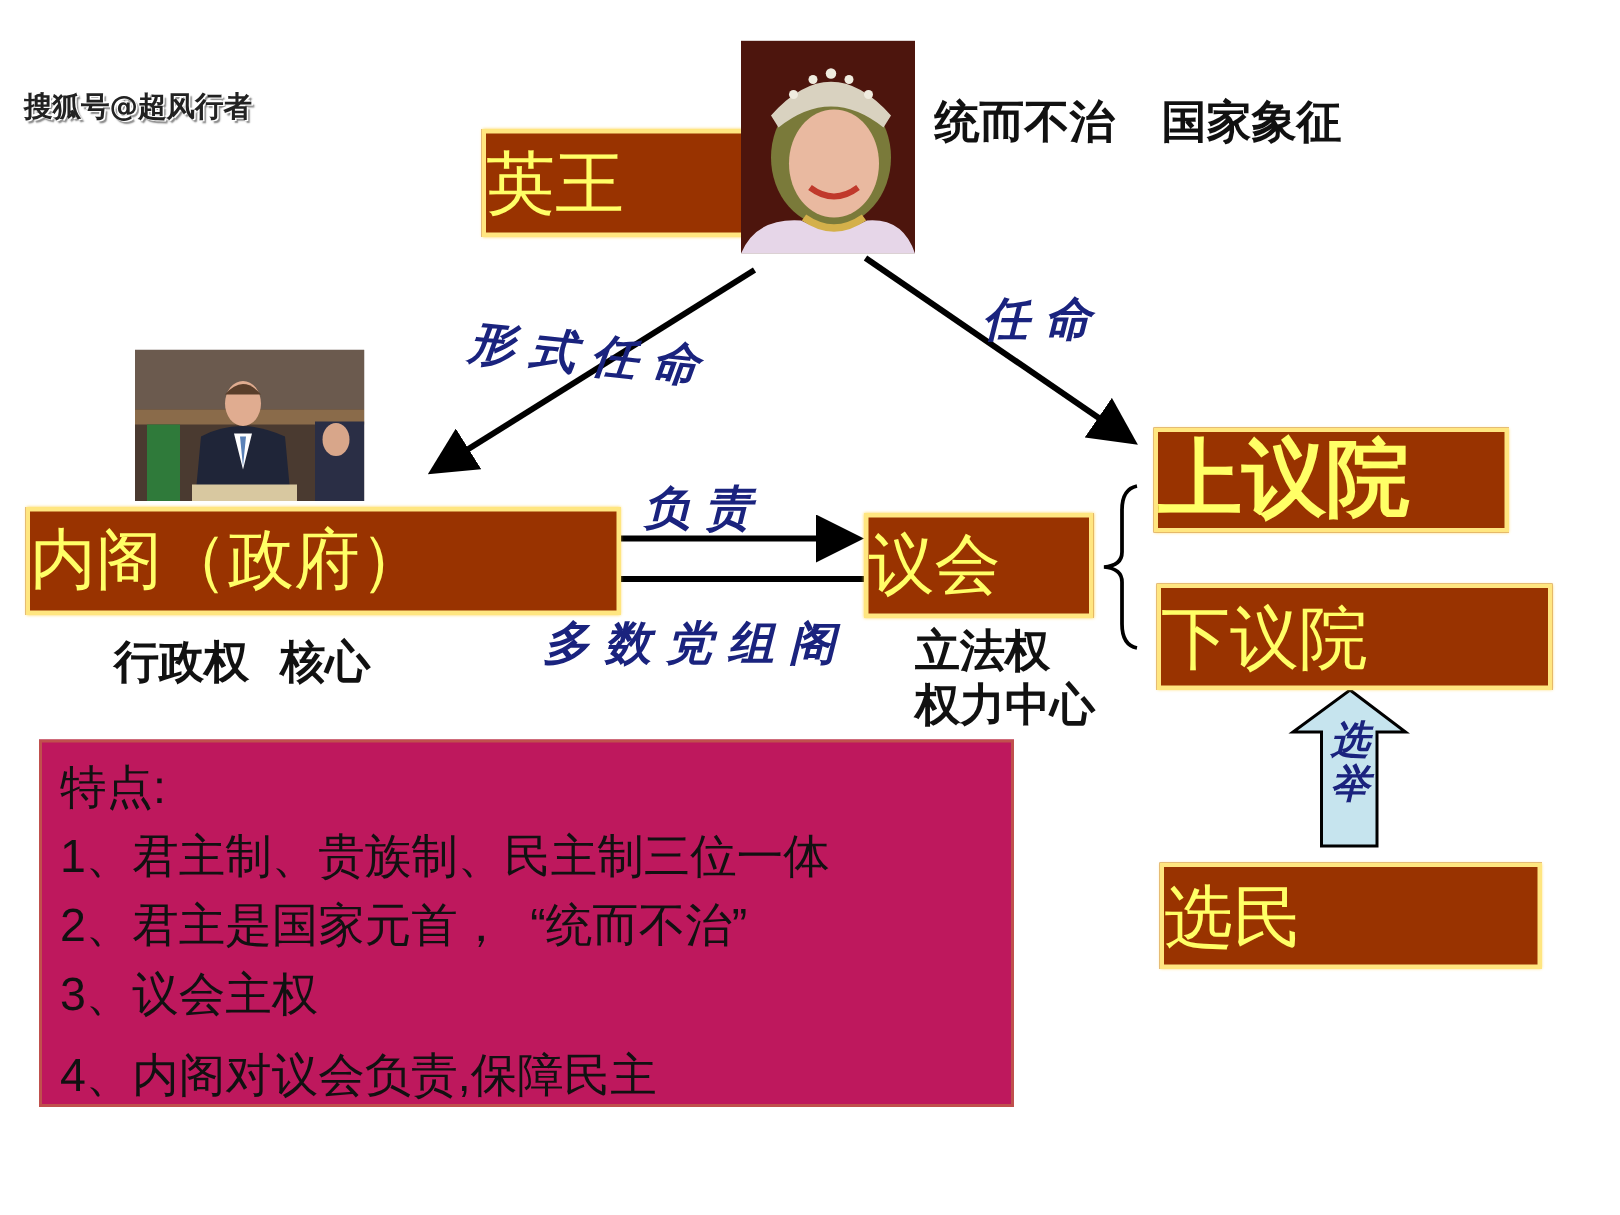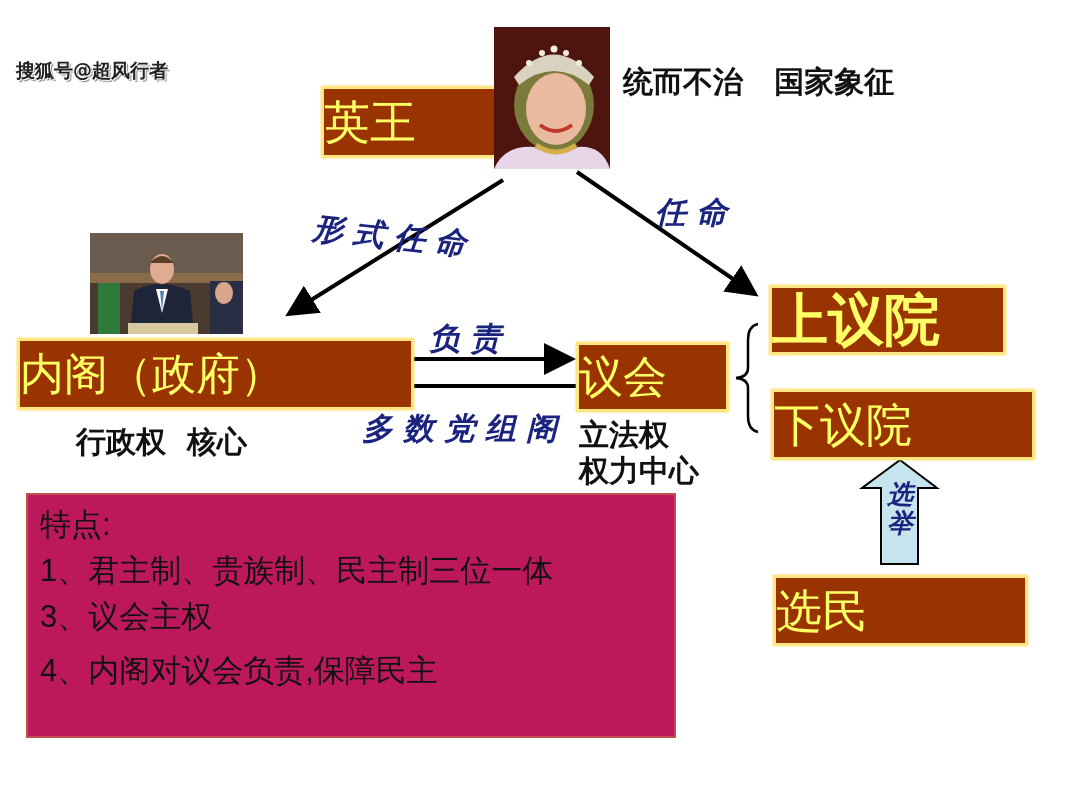--- a/index.html
+++ b/index.html
@@ -112,21 +112,21 @@
   </svg>
 </div>
 <div class="abs box" style="left:17px; top:338px; width:397px; height:72px; font-size:44px;">
   <span>内阁（政府）</span>
 </div>
 <div class="abs note" style="left:76px; top:424px; white-space:pre; font-size:30px;">行政权  核心</div>
 
 <div class="abs box" style="left:576px; top:342px; width:153px; height:70px; font-size:44px;">
   <span>议会</span>
 </div>
-<div class="abs note" style="left:579px; top:417px; font-size:30px;">
+<div class="abs note" style="left:610px; top:417px; font-size:30px;">
   <div>立法权</div>
   <div>权力中心</div>
 </div>
 
 <div class="abs box" style="left:769px; top:285px; width:237px; height:70px; font-size:56px;font-weight:bold;">
   <span>上议院</span>
 </div>
 <div class="abs box" style="left:771px; top:389px; width:264px; height:71px; font-size:46px;">
   <span>下议院</span>
 </div>
@@ -140,15 +140,16 @@
 <div class="abs blue-label" style="left:429px; top:318px;">负责</div>
 <div class="abs blue-label" style="left:362px; top:408px;">多数党组阁</div>
 <div class="abs blue-label" style="left:882px; top:480px; font-size:26px; letter-spacing:0; line-height:1.1; text-align:center; width:36px;">
   <div>选</div>
   <div>举</div>
 </div>
 
 <div class="abs features">
   <div class="line">特点:</div>
   <div class="line">1、君主制、贵族制、民主制三位一体</div>
+  <div class="line" style="white-space:pre;">2、君主是国家元首，  “统而不治”</div>
   <div class="line">3、议会主权</div>
   <div class="line" style="margin-top:8px;">4、内阁对议会负责,保障民主</div>
 </div>
 
 </body></html>

